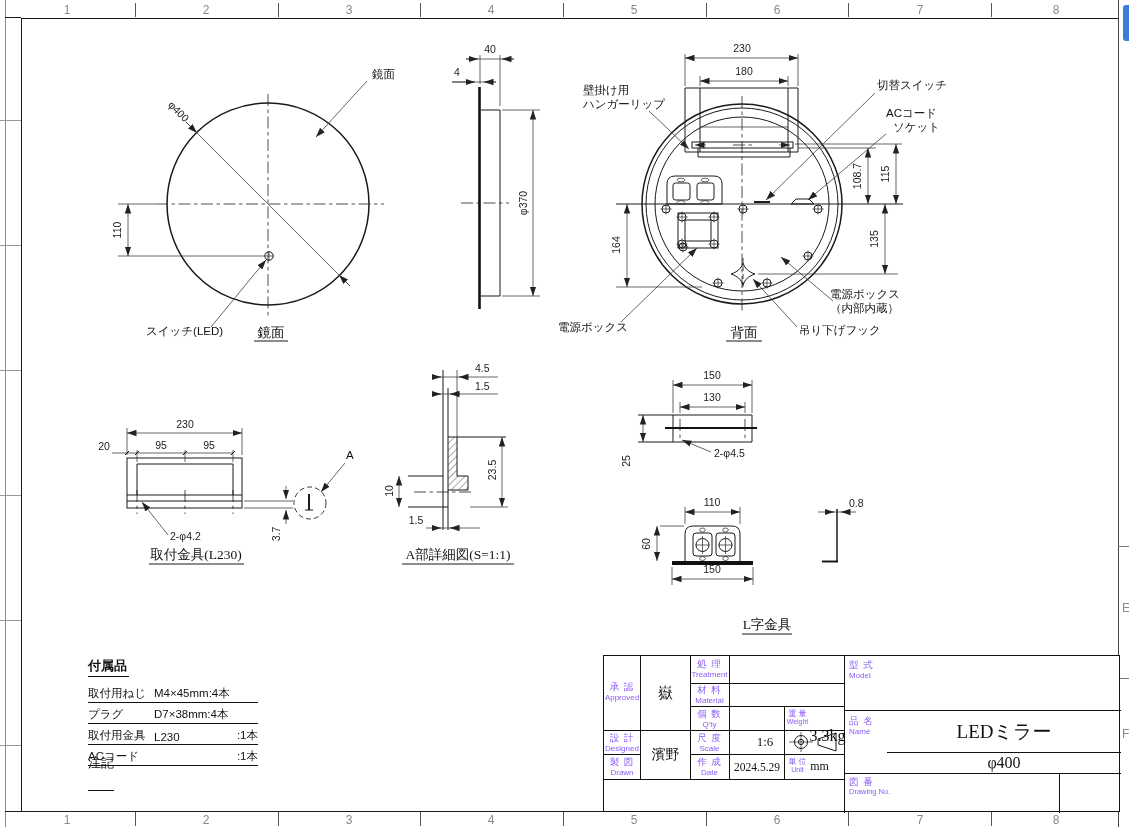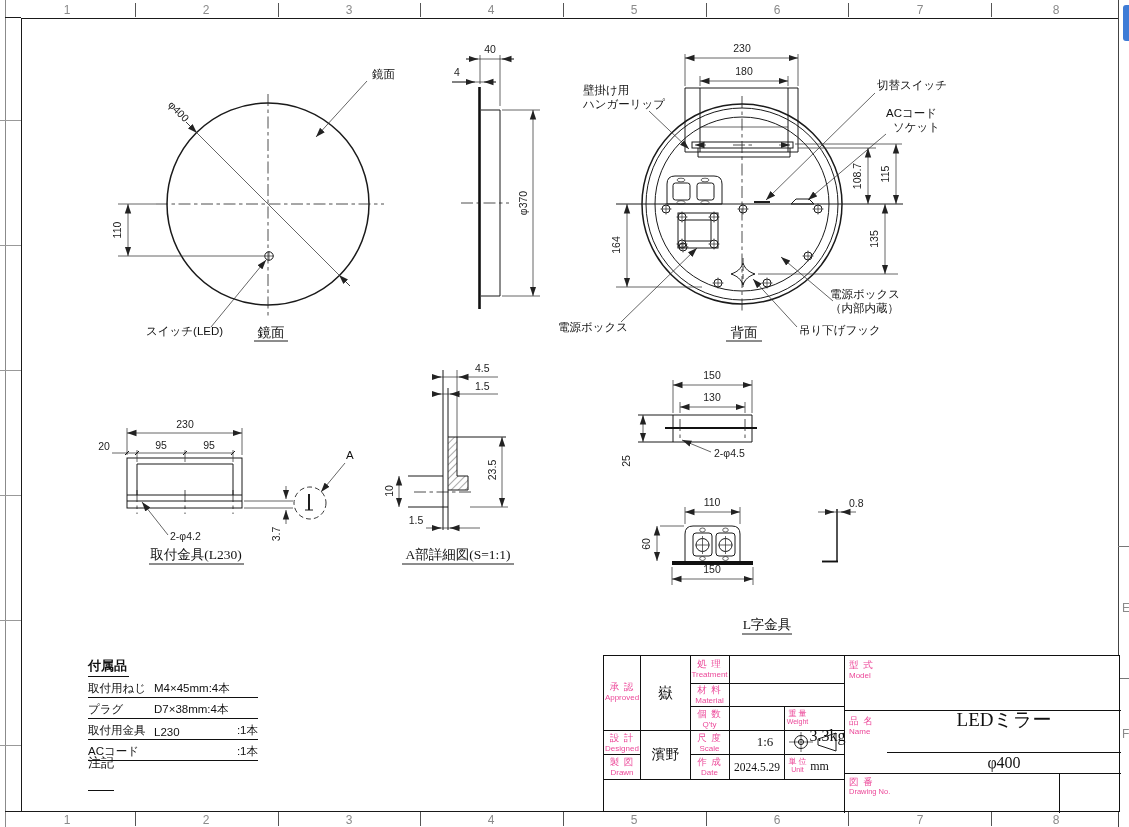--- a/index.html
+++ b/index.html
@@ -29,36 +29,36 @@
   .thn{stroke:#333;stroke-width:0.75;fill:none}
   .cl{stroke:#222;stroke-width:0.8;fill:none;stroke-dasharray:12 3.5 3.5 3.5}
   .dsh{stroke:#222;stroke-width:0.9;fill:none;stroke-dasharray:5 3}
   text.dim{font:10.5px "Liberation Sans",sans-serif;fill:#1c1c1c;stroke:none}
   text.lbl{font:11.5px "Liberation Sans",sans-serif;fill:#111;stroke:none}
   text.ttl{font:13.5px "Liberation Serif",serif;fill:#111;stroke:none}
 
   
   .accbox{position:absolute;left:88px;top:656px;width:170px}
   .acchead{display:inline-block;font:bold 13px "Liberation Serif",serif;
-           border-bottom:1.2px solid #111;padding:0 2px 1px 0;}
+           border-bottom:1.2px solid #111;padding:0 2px 1px 0;margin-bottom:5px}
   .accrow{display:flex;align-items:flex-end;height:19px;border-bottom:1.2px solid #111;
           font-size:11.5px;padding-bottom:1px}
   .accrow .nm{width:66px;flex:none}
   .accrow .sp{flex:1}
   .accrow .qt{margin-left:auto}
   .notebox{position:absolute;left:88px;top:753px}
   .notehead{display:inline-block;font:13px "Liberation Serif",serif;
             border-bottom:1px solid #111;padding-bottom:18px;margin-bottom:3px}
   .noteline{display:inline-block;font-size:11.5px;border-bottom:1px solid #111;padding-bottom:1px}
 
   
   .tb{position:absolute;left:603px;top:655px;width:517px;height:157px;
       border:1.6px solid #111;box-sizing:border-box;background:#fff}
   .tb .gl{position:absolute;background:#111}
-  .tbl{position:absolute;text-align:center;line-height:1.15;color:#ec4899}
+  .tbl{position:absolute;text-align:center;line-height:1.15;color:#8b5cf6}
   .tbl .jp{font-size:9.5px;letter-spacing:1px;white-space:nowrap}
   .tbl .en{font-size:8px;white-space:nowrap}
   .tbl .en.sm{font-size:7.5px}
   .tbv{position:absolute;display:flex;align-items:center;justify-content:center;
        font-family:"Liberation Serif",serif;color:#111;white-space:nowrap}
   .company{position:absolute;left:0;top:123px;width:240px;height:33px;display:flex;
            align-items:center;justify-content:center;font-weight:bold;font-size:20px;
            letter-spacing:0.5px;font-family:"Liberation Sans",sans-serif}
 </style>
 </head>
@@ -509,19 +509,19 @@
 
 
   <div class="tbl" style="left:245px;top:4px;width:50px;text-align:left">
     <div class="jp">型 式</div>
     <div class="en">Model</div>
   </div>
   <div class="tbl" style="left:245px;top:60px;width:50px;text-align:left">
     <div class="jp">品 名</div>
     <div class="en">Name</div>
   </div>
-  <div class="tbv" style="left:283px;top:44px;width:234px;height:40px;font-size:19px">LEDミラー</div>
+  <div class="tbv" style="left:283px;top:56px;width:234px;height:40px;font-size:19px">LEDミラー</div>
   <div class="tbv" style="left:283px;top:97px;width:234px;height:20px;font-size:16px">φ400</div>
   <div class="tbl" style="left:245px;top:121px;width:60px;text-align:left">
     <div class="jp">図 番</div>
     <div class="en sm">Drawing No.</div>
   </div>
 </div>
 
 </body></html>

